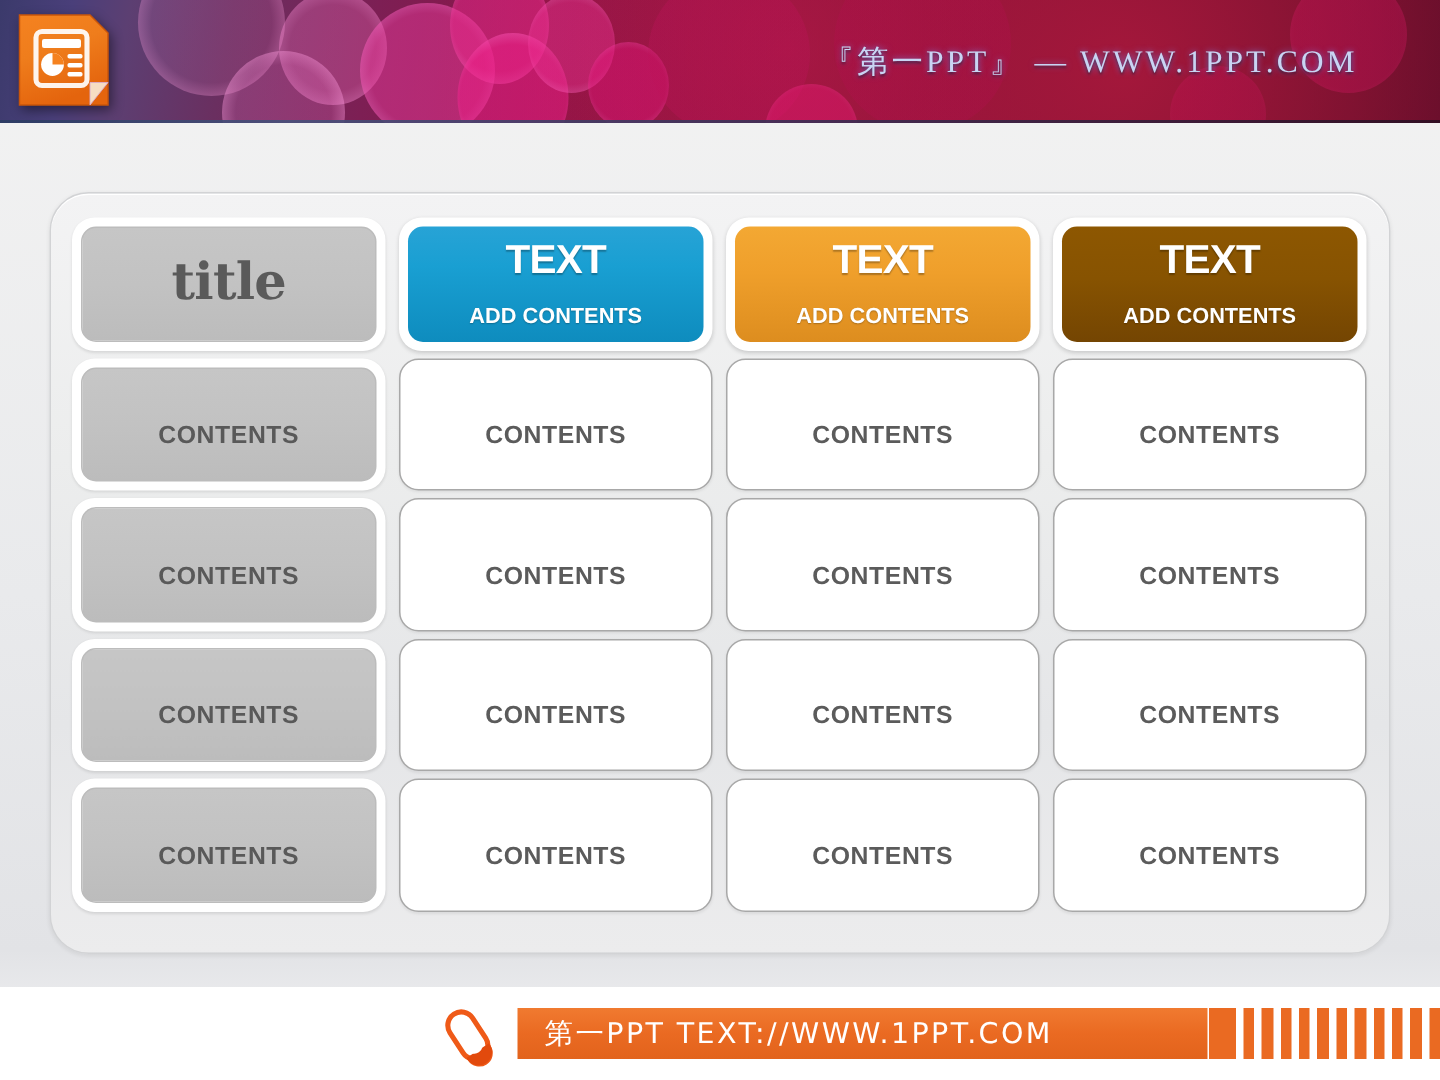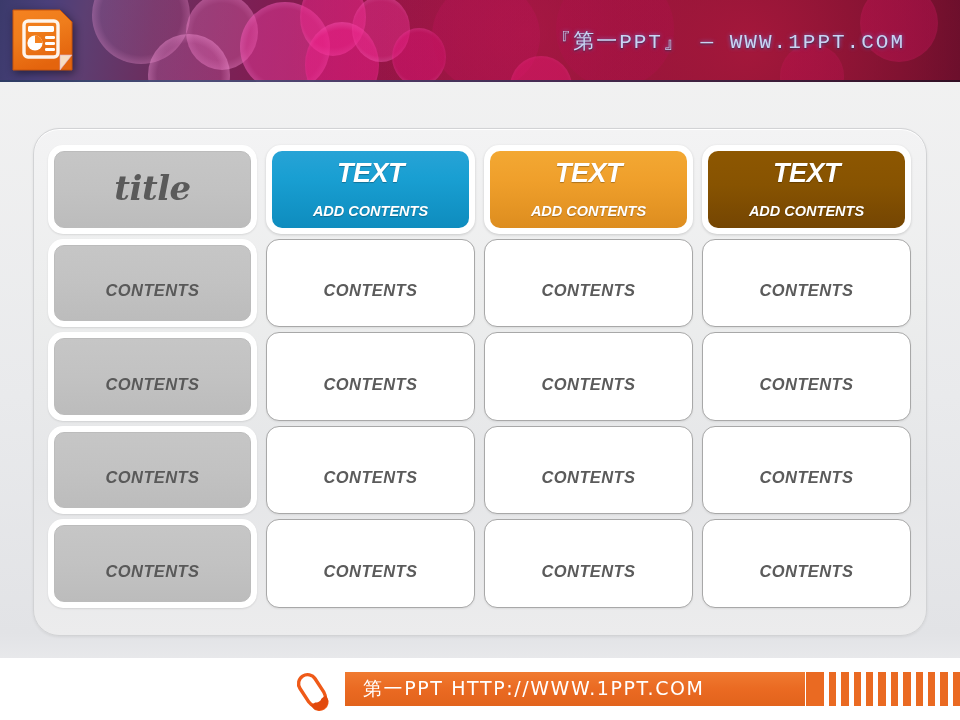--- a/index.html
+++ b/index.html
@@ -34,21 +34,21 @@
     position: absolute;
     border-radius: 50%;
     pointer-events: none;
   }
   #header-title {
     position: absolute;
     right: 55px;
     top: 50%;
     transform: translateY(-50%);
     color: #c9d4f3;
-    font-family: Liberation Mono, monospace;
+    font-family: Liberation Serif, serif;
     font-size: 21px;
     letter-spacing: 2px;
     white-space: nowrap;
     text-shadow: 0 0 4px rgba(120,150,255,.75), 0 1px 2px rgba(0,0,0,.6);
   }
   #header-bottom-line {
     position: absolute;
     left: 0; bottom: 0;
     width: 960px; height: 2px;
     background: linear-gradient(90deg,#2b3c63 0%,#46507a 20%,#3a2f55 55%,#2c0f23 100%);
@@ -96,21 +96,20 @@
   }
   .cell-inner {
     flex: 1;
     border-radius: 10px;
     display: flex;
     flex-direction: column;
     align-items: center;
     justify-content: center;
     text-align: center;
     line-height: 1.05;
-    font-style: italic;
   }
 
   
   .cell.gray .cell-inner {
     background: linear-gradient(180deg,#c6c6c6 0%,#c2c2c2 50%,#bcbcbc 100%);
     border: 1px solid #bcbcbc;
     color: #595959;
   }
   .cell.gray { box-shadow: 0 1px 2px rgba(0,0,0,.10); }
 
@@ -367,21 +366,21 @@
     <svg id="pen-icon" viewBox="0 0 52 46">
       <g transform="rotate(-33 26 23)">
         <rect x="17" y="4" width="18" height="34" rx="9" fill="none" stroke="#ef5a18" stroke-width="3.4"></rect>
         <path d="M17,30 a9,9 0 0 0 18,0 v5 a9,9 0 0 1 -18,0 Z" fill="#ef5a18"></path>
         <path d="M17,33 h18 v1 a9,9 0 0 1 -18,0 Z" fill="#e24a0d"></path>
         <circle cx="26" cy="29" r="5.4" fill="#ffffff"></circle>
       </g>
     </svg>
 
     <div id="footer-bar">
-      <span id="footer-text">第一PPT HTTP://WWW.1PPT.COM</span>
+      <span id="footer-text">第一PPT TEXT://WWW.1PPT.COM</span>
     </div>
 
     <div id="footer-stripes">
       <div class="stripe wide"></div>
       <div class="stripe"></div>
       <div class="stripe"></div>
       <div class="stripe"></div>
       <div class="stripe"></div>
       <div class="stripe"></div>
       <div class="stripe"></div>

